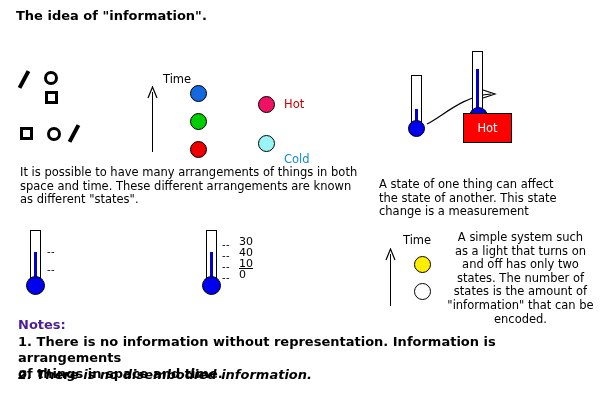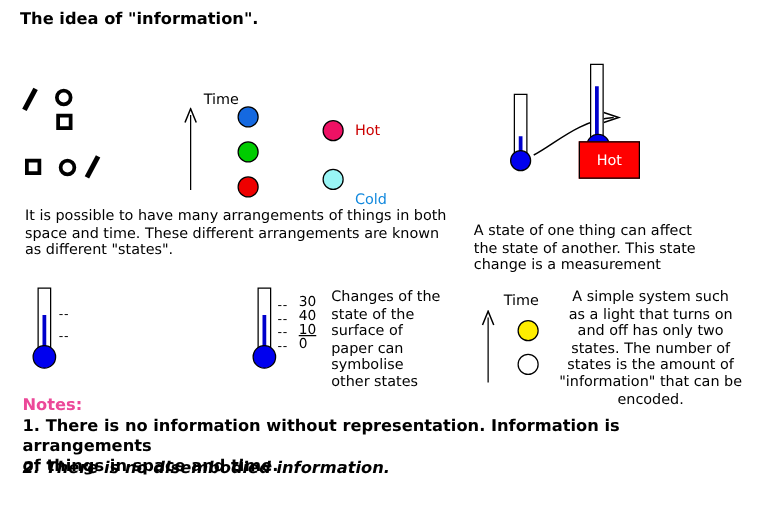--- a/index.html
+++ b/index.html
@@ -34,21 +34,21 @@
     font-size: 11.5px;
     line-height: 13.6px;
     color: #000000;
     font-family: "DejaVu Sans", sans-serif;
     white-space: pre-line;
   }
 
   .notes-head {
     font-size: 13px;
     font-weight: bold;
-    color: #ec4899;
+    color: #4c1d95;
   }
   .note-line {
     font-size: 13px;
     font-weight: bold;
     color: #000000;
     white-space: pre-line;
     line-height: 16px;
   }
 
   .label-time {
@@ -216,26 +216,20 @@
     <div class="abs tick" style="left:22px; top:20px;">--</div>
     <div class="abs tick" style="left:22px; top:31px;">--</div>
     <div class="abs tick" style="left:22px; top:42px;">--</div>
 
     <div class="abs scale-num" style="left:39px; top:5px;">30</div>
     <div class="abs scale-num" style="left:39px; top:16px;">40</div>
     <div class="abs scale-num" style="left:39px; top:27px;text-decoration:underline;">10</div>
     <div class="abs scale-num" style="left:39px; top:38px;">0</div>
   </div>
 
-  <div class="abs body-text" style="left:265px; top:231px; width:100px;">Changes of the
-state of the
-surface of
-paper can
-symbolise
-other states</div>
 
   <div class="abs label-time" style="left:376px; top:233px;">Time</div>
   <div class="abs" style="left:382px; top:248px; width:18px; height:58px;">
     <div class="abs axis-line" style="left:8px; top:6px; height:52px;"></div>
     <svg class="abs arrow-head" width="18" height="14" style="left:0px; top:0px;">
       <polyline points="4,12 8.5,1 13,12" fill="none" stroke="#000000" stroke-width="1.2"></polyline>
     </svg>
   </div>
 
   <div class="abs" style="left:414px; top:256px; width:22px; height:50px;">

